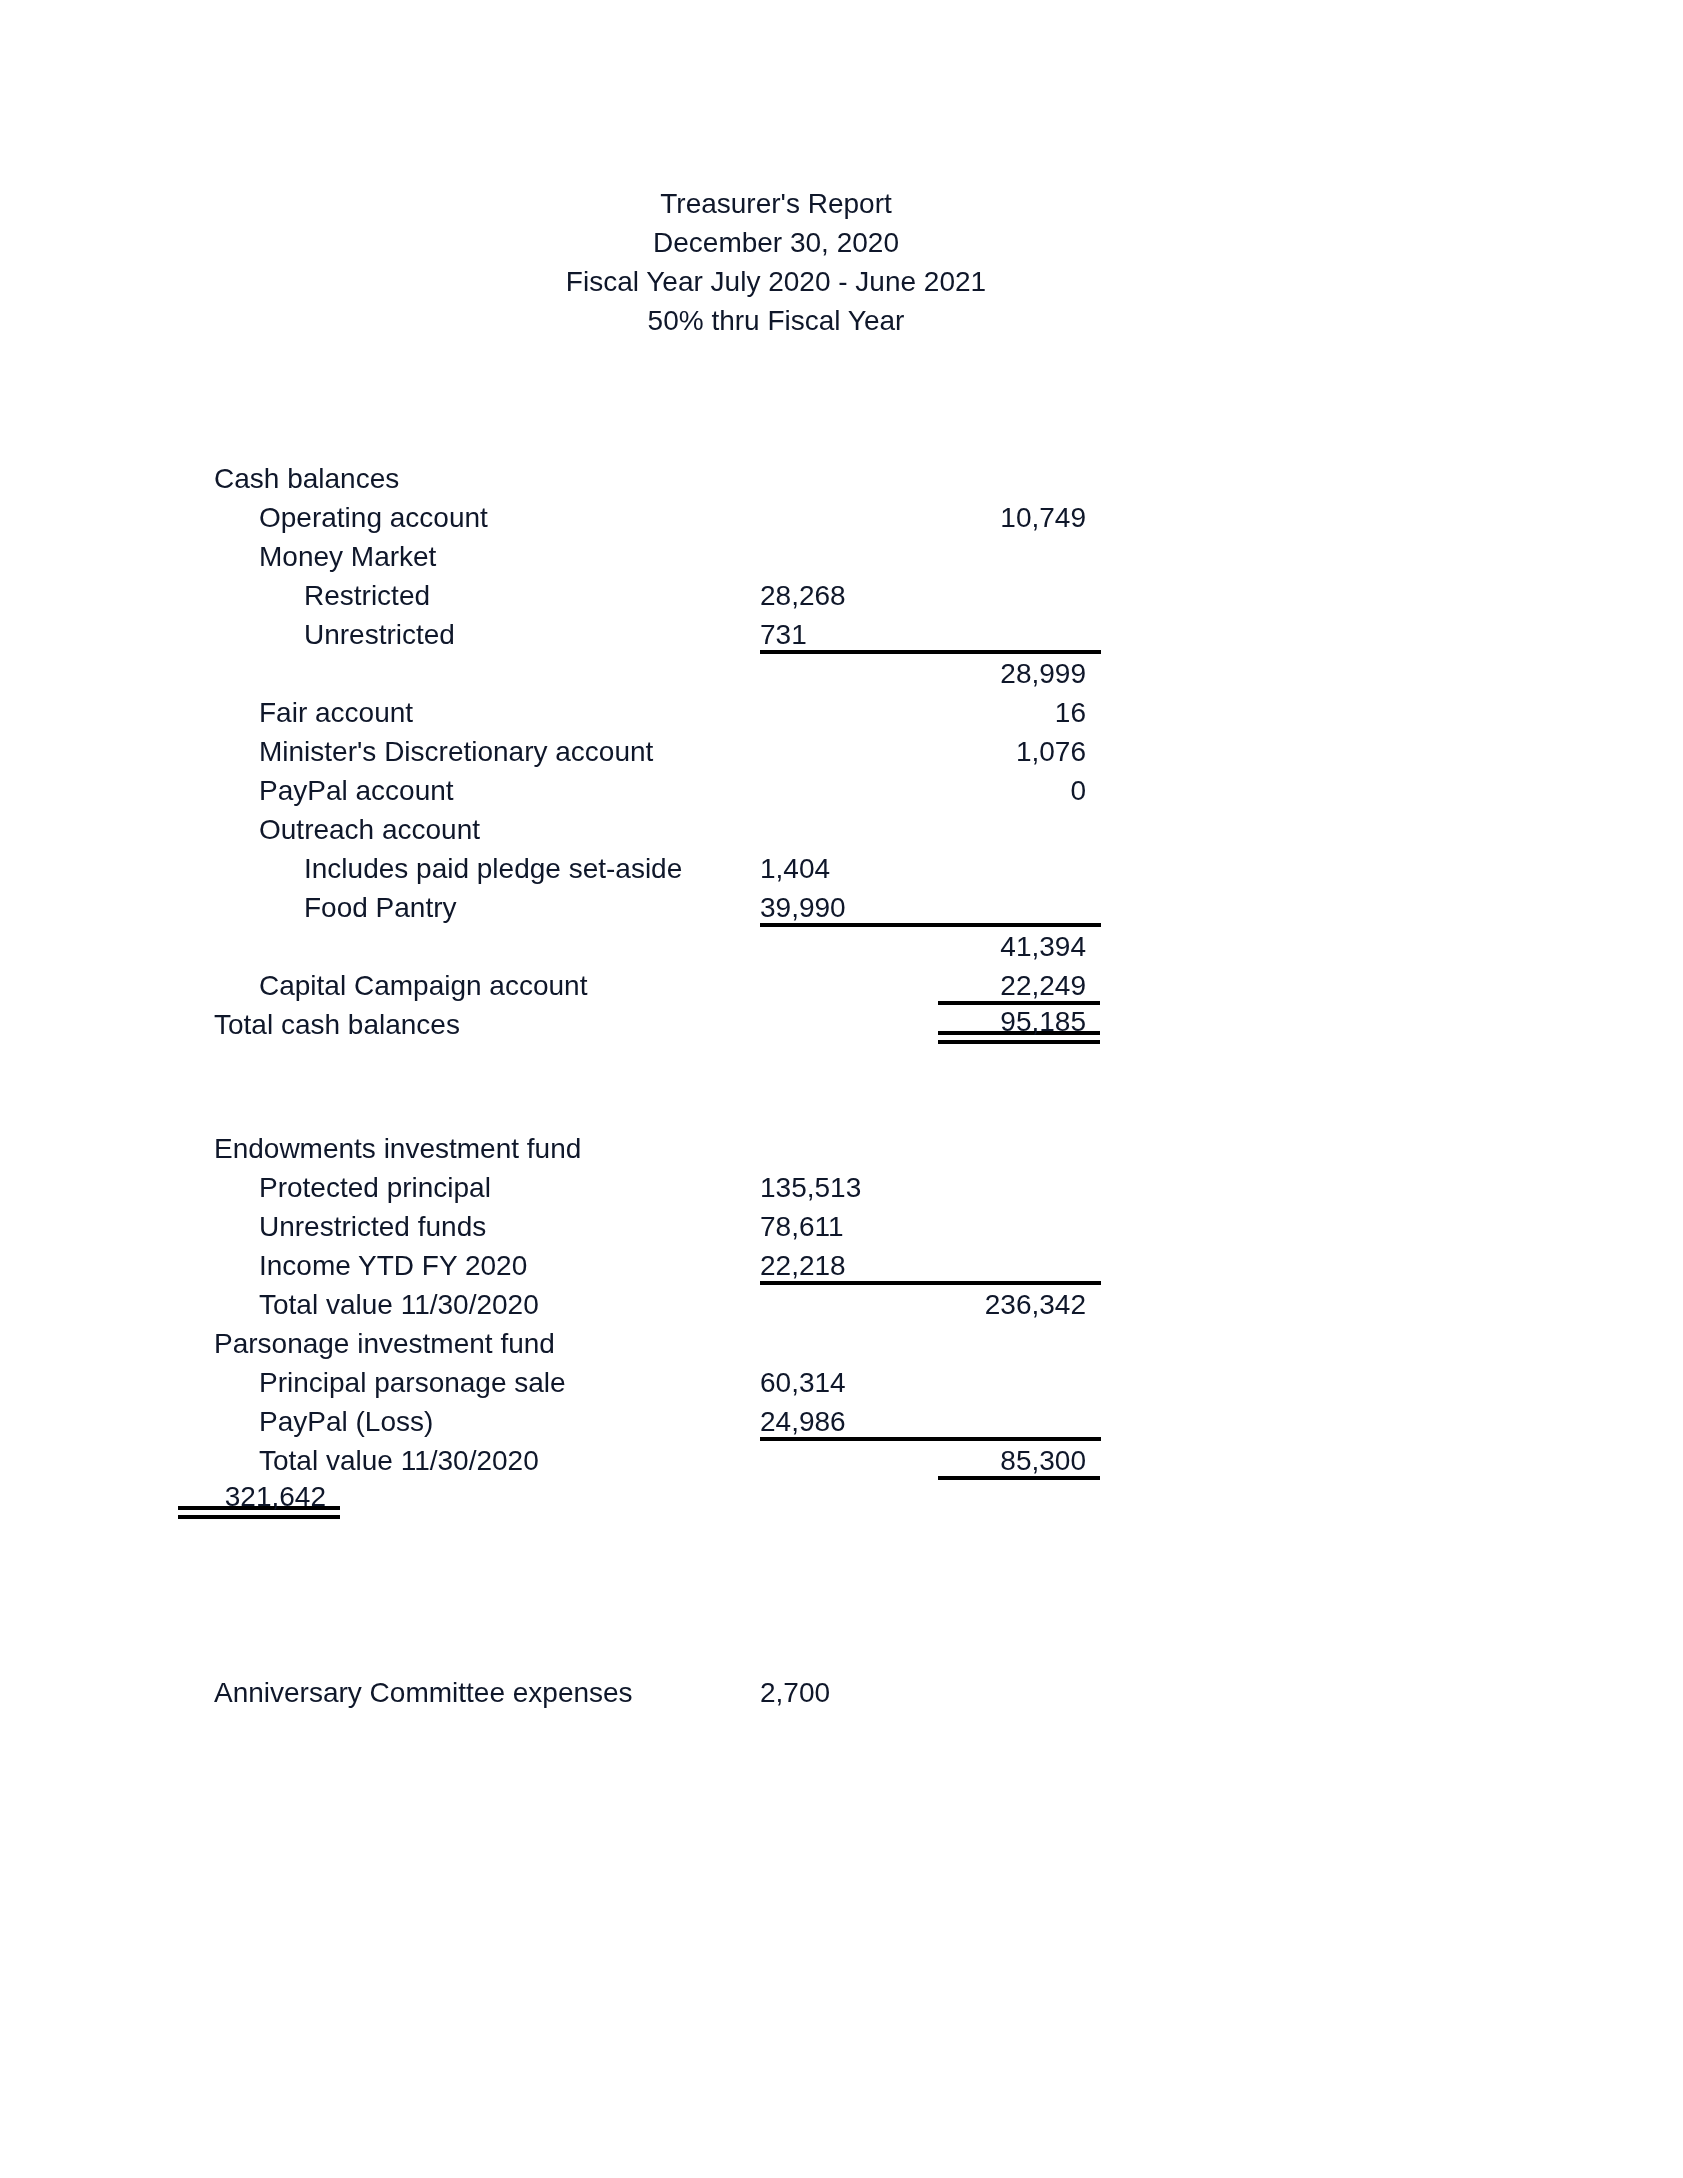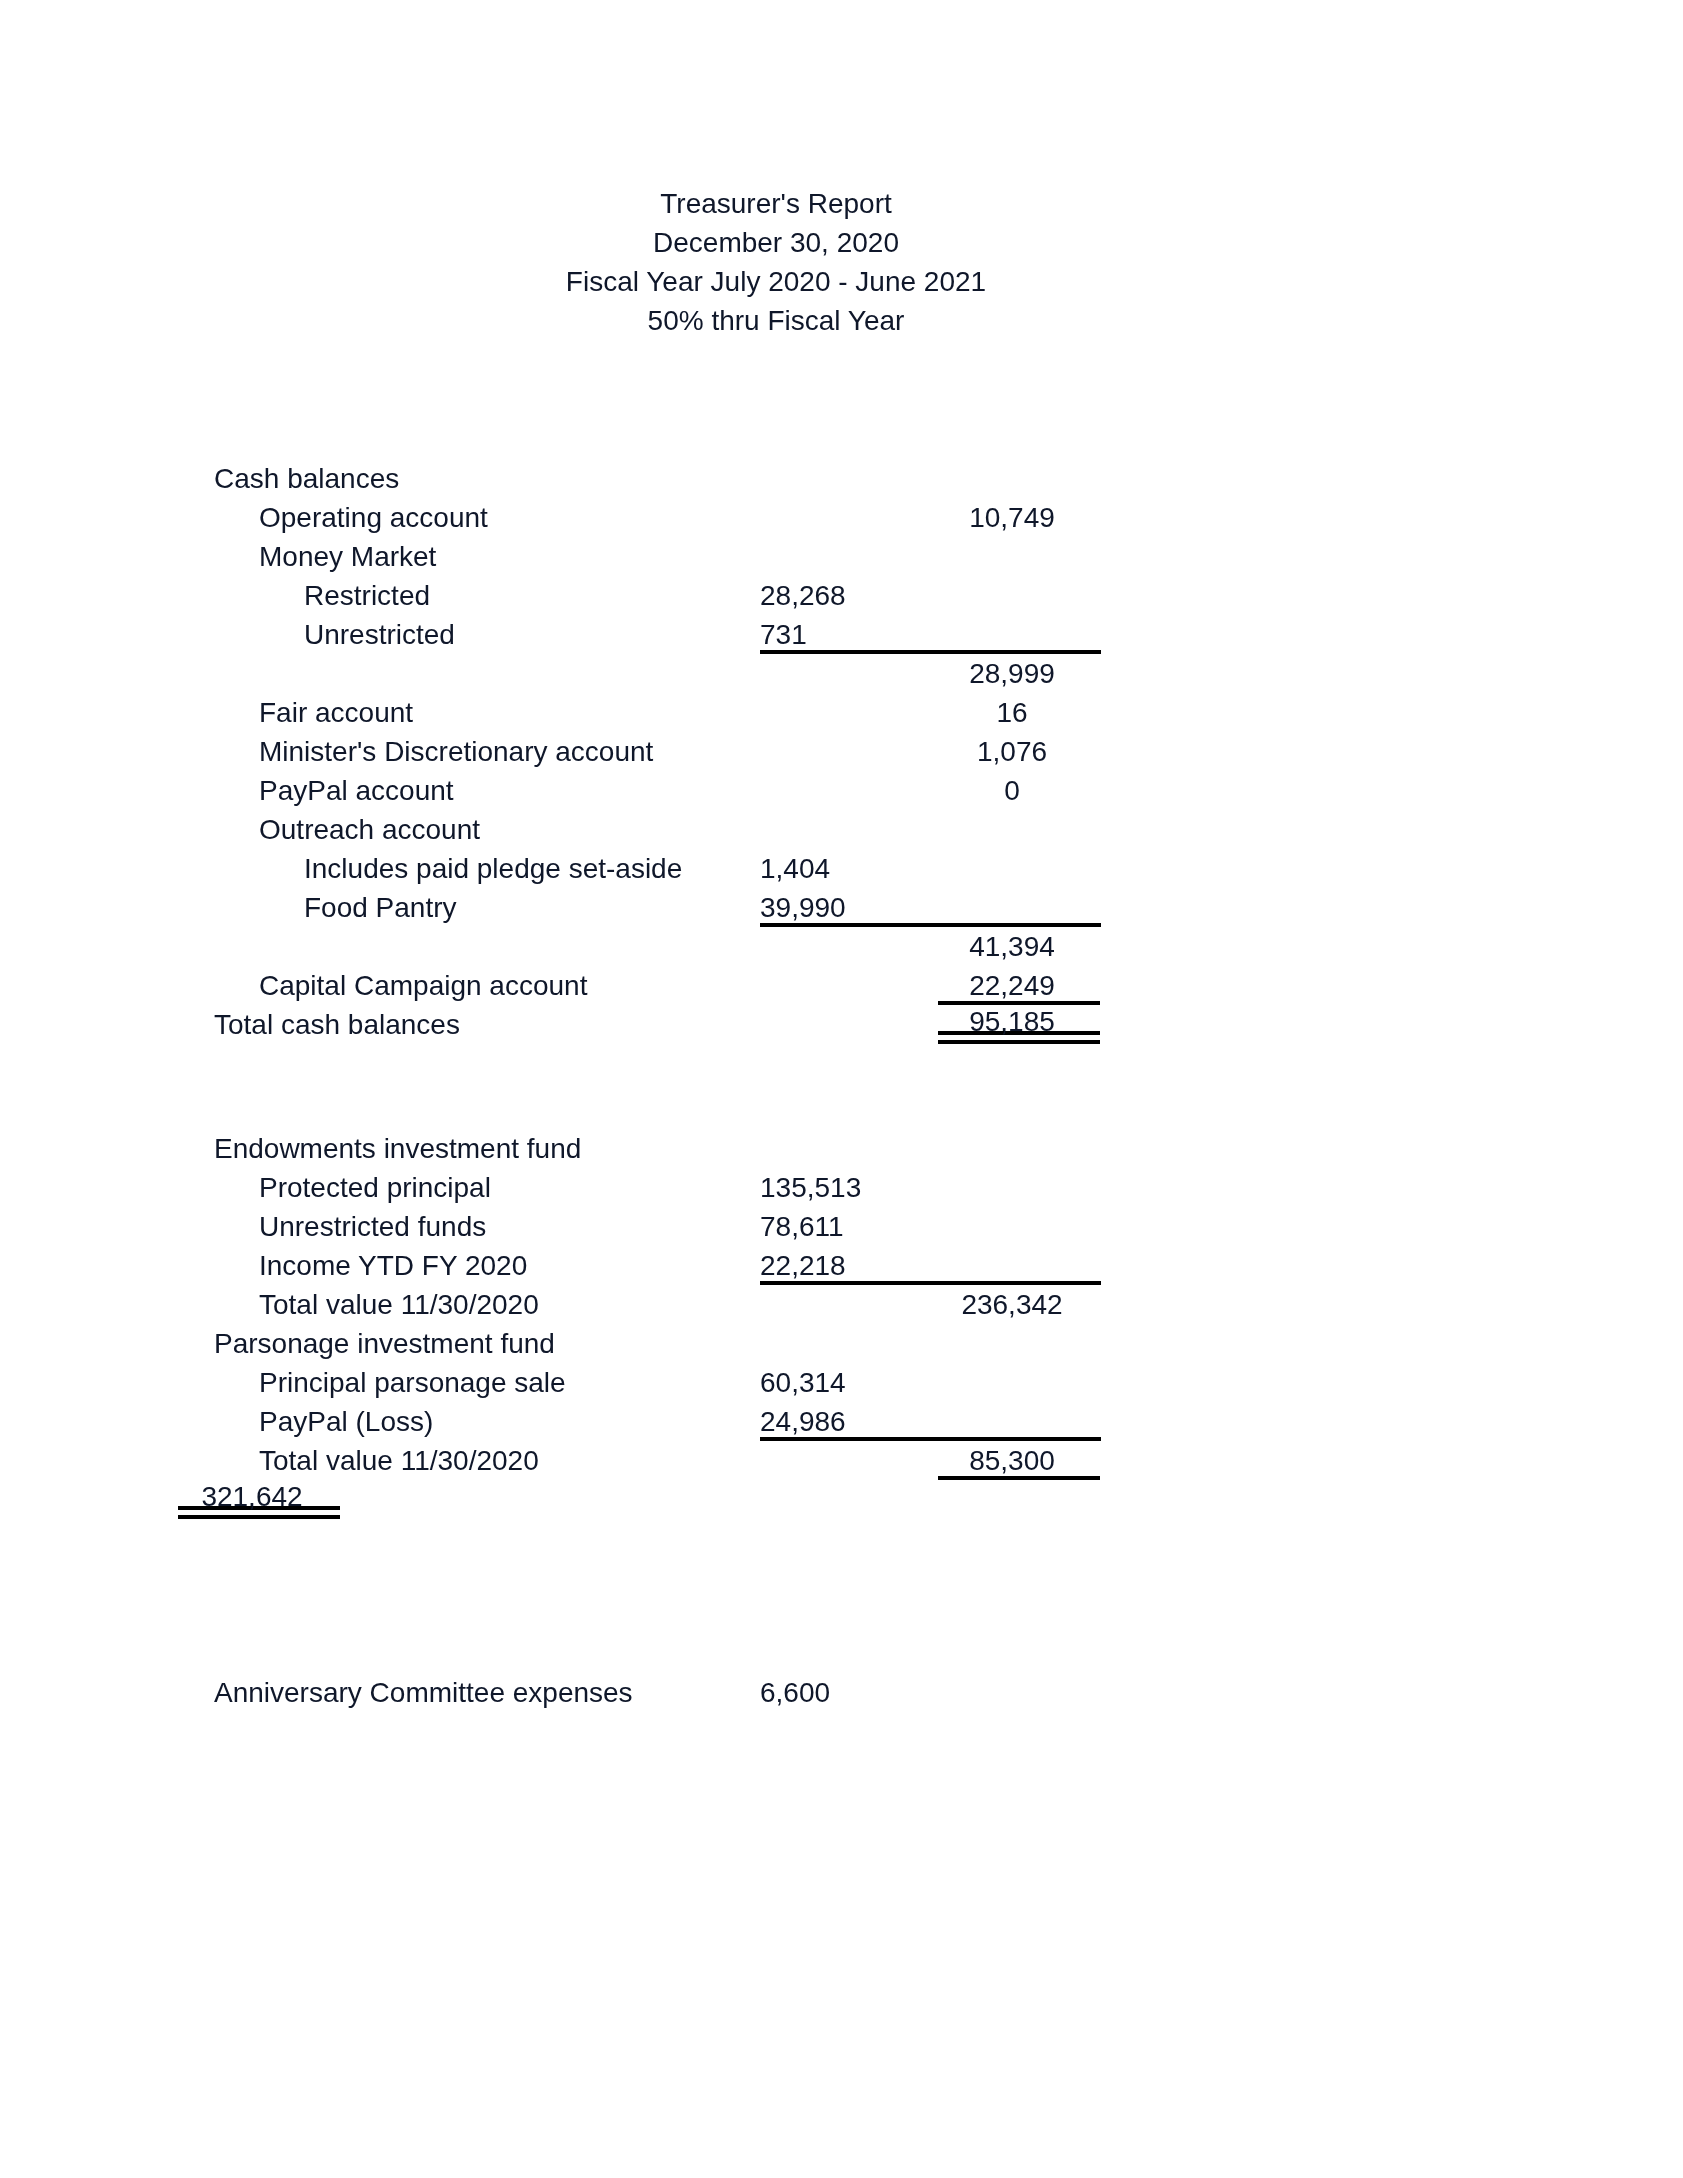--- a/index.html
+++ b/index.html
@@ -29,21 +29,21 @@
 
   .row { display:flex; height:39px; }
   .cell { line-height:39px; white-space:nowrap; }
   .label { width:760px; }
   .ind0 { padding-left:214px; }
   .ind1 { padding-left:259px; }
   .ind2 { padding-left:304px; }
 
   .nums { display:flex; width:341px; height:39px; }
   .c1 { width:178px; text-align:left; padding-right:50px; }
-  .c2 { width:162px; text-align:center; padding-right:14px; }
+  .c2 { width:162px; text-align:right; padding-right:14px; }
 
   .rule-long   { border-bottom:4px solid #000; }
   .c2.rule-short  { border-bottom:4px solid #000; }
   .c2.rule-double { border-bottom:13px double #000; line-height:33px; }
 </style>
 </head>
 <body>
 
 <div class="page">
 
@@ -231,20 +231,20 @@
           <div class="cell c1"></div>
           <div class="cell c2 rule-double">321,642</div>
         </div>
     </div>
   </div>
 
   <div class="section sec-exp">
     <div class="row">
       <div class="cell label ind0">Anniversary Committee expenses</div>
       <div class="nums">
-          <div class="cell c1">6,600</div>
+          <div class="cell c1">2,700</div>
           <div class="cell c2"></div>
         </div>
     </div>
   </div>
 
 </div>
 
 
 </body></html>

